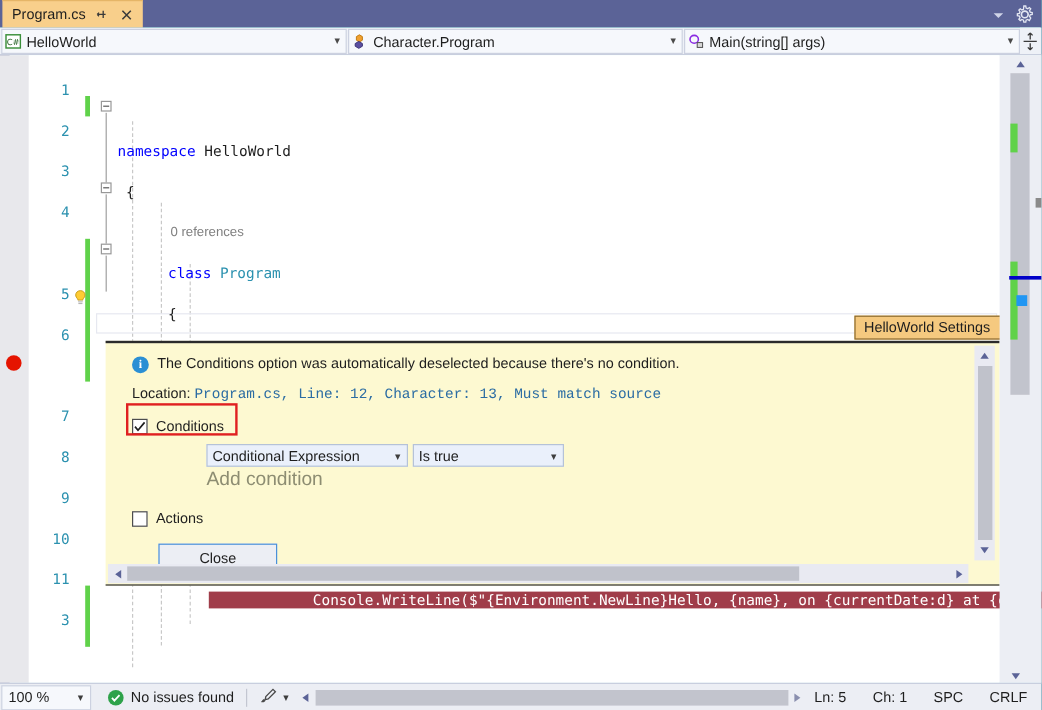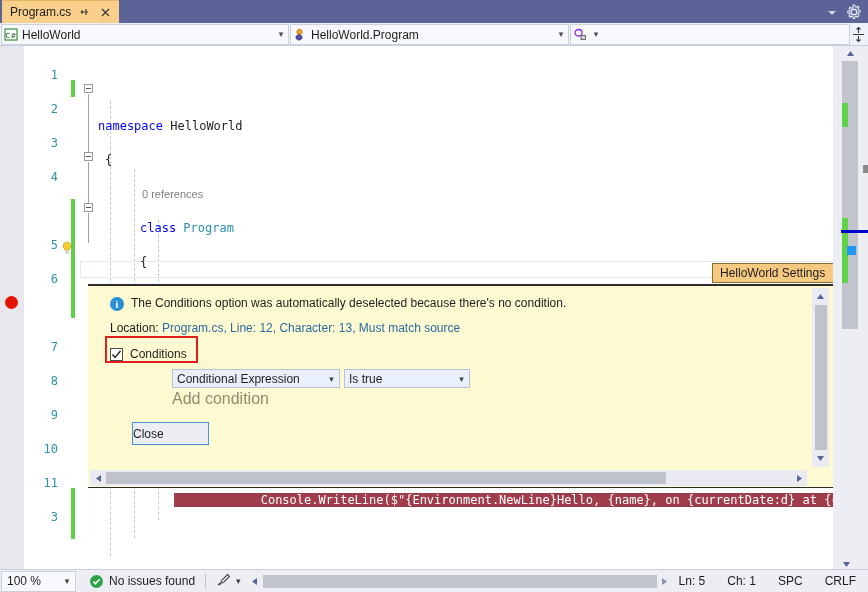--- a/index.html
+++ b/index.html
@@ -168,21 +168,21 @@
   }
   .info-icon {
     width: 14px; height: 14px; border-radius: 50%;
     background: #2a8fd4; color: #fff; font-size: 10px; font-weight: bold;
     display: flex; align-items: center; justify-content: center;
     flex: 0 0 14px; margin-top: 1px;
     font-family: "Liberation Serif", serif;
   }
   .bp-location { font-size: 12px; margin-bottom: 12px; }
   .bp-location .lbl { color: #1e1e1e; }
-  .bp-location .lnk { color: #2b6ca3; }
+  .bp-location .lnk { color: #2b6ca3; font-family: Liberation Mono, monospace; }
 
   .cb-row { display: flex; align-items: center; gap: 7px; font-size: 12px; color: #1e1e1e; }
   .checkbox {
     width: 13px; height: 13px; border: 1px solid #4d4d4d; background: #fff;
     display: flex; align-items: center; justify-content: center;
     flex: 0 0 13px;
   }
   .checkbox svg { display: block; }
   .redbox {
     position: absolute; left: 105px; top: 336px; width: 93px; height: 27px;
@@ -204,24 +204,24 @@
   .cond-input {
     height: 19px; width: 357px; background: #ffffff; border: 1px solid #b5c2d8;
     font-size: 12px; color: #8a8a8a; font-style: italic;
     display: flex; align-items: center; padding-left: 3px;
     position: relative;
   }
   .caret { position:absolute; left: 2px; top: 2px; width: 1px; height: 14px; background: #1e1e1e; }
   .addcond { margin: 2px 0 0 62px; font-size: 16px; color: #8d8d72; }
   .actions-row { margin-top: 16px; }
   .closebtn {
-    margin: 14px 0 0 22px; width: 77px; height: 23px;
+    margin: 14px 0 0 22px; width: 99px; height: 23px;
     background: #eceef4; border: 1px solid #4a90d9;
     font-size: 12px; color: #1e1e1e;
-    display: flex; align-items: center; 
+    display: flex; align-items: center; justify-content: center;
   }
 
   
   .pv-scroll {
     position: absolute; right: 4px; top: 2px; width: 17px; bottom: 20px;
     background: #e9eaf2;
     display: flex; flex-direction: column; align-items: center;
   }
   .pv-arrow { height: 17px; width: 17px; display: flex; align-items: center; justify-content: center; }
   .pv-thumb { width: 12px; flex: 1 1 auto; background: #c0c2cb; margin: 0 0; }
@@ -316,30 +316,31 @@
       <span class="nc-text">HelloWorld</span>
       <span class="nc-arrow">▾</span>
     </div>
     <div class="navcombo" id="nav-type">
       <span class="nc-ico">
         <svg width="14" height="13" viewBox="0 0 14 13">
             <path d="M4 2.5l2.5-1.5 2.5 1.5v3L6.5 7 4 5.5z" fill="#f0a030" stroke="#c07a10" stroke-width=".8"></path>
             <path d="M6 6.5l3 1.8v2.2L6 12.3 3 10.5V8.3z" fill="#5b4fa0" stroke="#3a3175" stroke-width=".8"></path>
           </svg>
       </span>
-      <span class="nc-text">HelloWorld.Program</span>
+      <span class="nc-text">Character.Program</span>
       <span class="nc-arrow">▾</span>
     </div>
     <div class="navcombo" id="nav-member">
       <span class="nc-ico">
         <svg width="14" height="13" viewBox="0 0 14 13">
             <path d="M5.5 1.5c2 0 3.5 1.5 3.5 3.2S7.5 8 5.5 8 2 6.4 2 4.7 3.5 1.5 5.5 1.5z" fill="none" stroke="#8a2be2" stroke-width="1.3"></path>
             <rect x="8" y="7.5" width="4.5" height="4" fill="#d8d8d8" stroke="#4a4a4a" stroke-width=".8"></rect>
           </svg>
       </span>
+      <span class="nc-text">Main(string[] args)</span>
       <span class="nc-arrow">▾</span>
     </div>
     <div class="nav-split">
       <svg width="13" height="15" viewBox="0 0 13 15">
           <path d="M1 7.5h11M6.5 1v5M6.5 9v5M4.5 2.5l2-2 2 2M4.5 12.5l2 2 2-2" stroke="#3a3a3a" stroke-width="1.1" fill="none"></path>
         </svg>
     </div>
   </div>
 
   <div class="editor">
@@ -484,20 +485,24 @@
         <div class="combo" id="combo-op">
           <span class="c-text">Is true</span>
           <span class="c-arrow">▾</span>
         </div>
       </div>
 
       <div class="addcond">
         <span>Add condition</span>
       </div>
 
+      <div class="cb-row actions-row">
+        <span class="checkbox"></span>
+        <span>Actions</span>
+      </div>
 
       <div class="closebtn">
         <span>Close</span>
       </div>
     </div>
 
     <div class="pv-scroll">
       <span class="pv-arrow">
         <svg width="9" height="7" viewBox="0 0 9 7">
             <path d="M4.5 1L8 6H1z" fill="#5b6397"></path>

